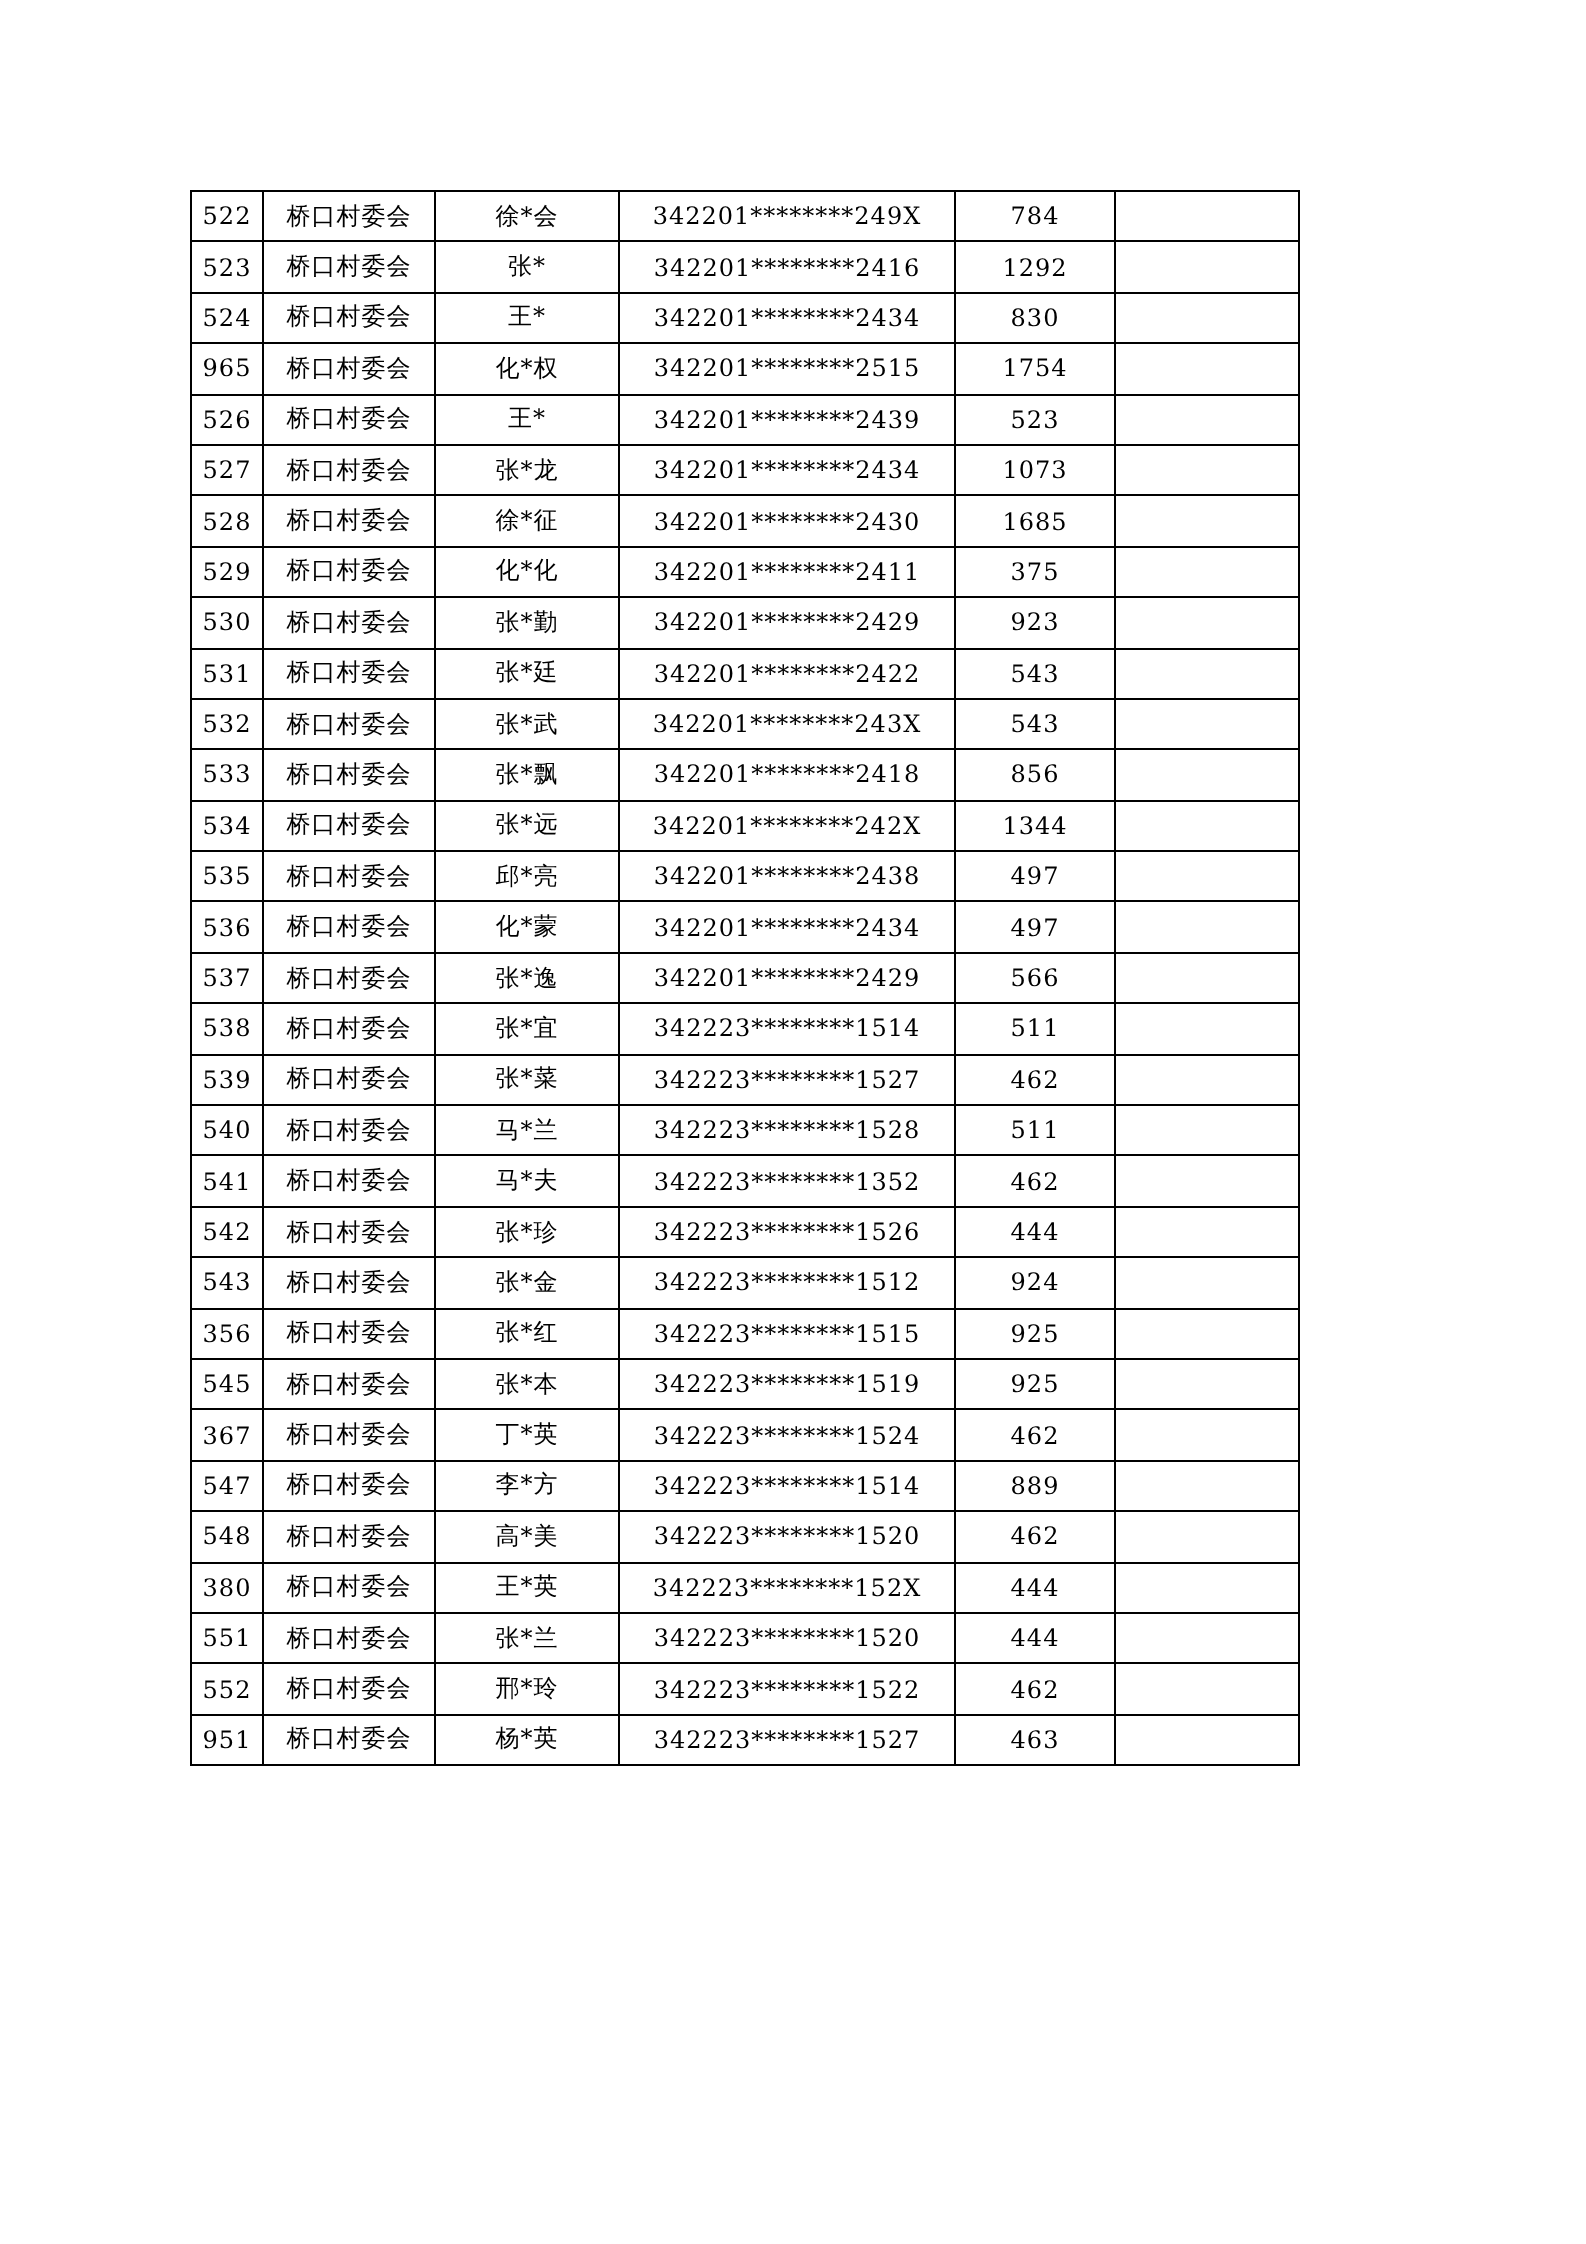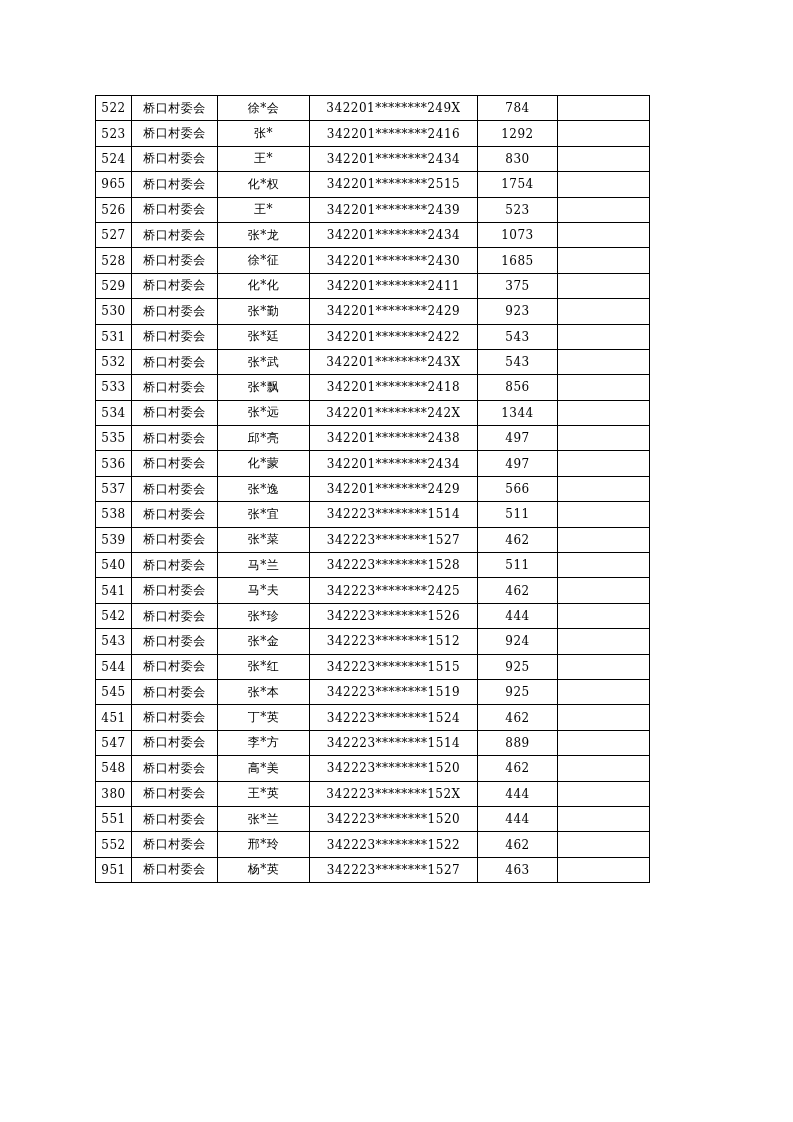--- a/index.html
+++ b/index.html
@@ -206,58 +206,58 @@
           <td>桥口村委会</td>
           <td>马*兰</td>
           <td>342223********1528</td>
           <td>511</td>
           <td></td>
         </tr>
         <tr>
           <td>541</td>
           <td>桥口村委会</td>
           <td>马*夫</td>
-          <td>342223********2425</td>
+          <td>342223********1352</td>
           <td>462</td>
           <td></td>
         </tr>
         <tr>
           <td>542</td>
           <td>桥口村委会</td>
           <td>张*珍</td>
           <td>342223********1526</td>
           <td>444</td>
           <td></td>
         </tr>
         <tr>
           <td>543</td>
           <td>桥口村委会</td>
           <td>张*金</td>
           <td>342223********1512</td>
           <td>924</td>
           <td></td>
         </tr>
         <tr>
-          <td>544</td>
+          <td>356</td>
           <td>桥口村委会</td>
           <td>张*红</td>
           <td>342223********1515</td>
           <td>925</td>
           <td></td>
         </tr>
         <tr>
           <td>545</td>
           <td>桥口村委会</td>
           <td>张*本</td>
           <td>342223********1519</td>
           <td>925</td>
           <td></td>
         </tr>
         <tr>
-          <td>451</td>
+          <td>367</td>
           <td>桥口村委会</td>
           <td>丁*英</td>
           <td>342223********1524</td>
           <td>462</td>
           <td></td>
         </tr>
         <tr>
           <td>547</td>
           <td>桥口村委会</td>
           <td>李*方</td>

